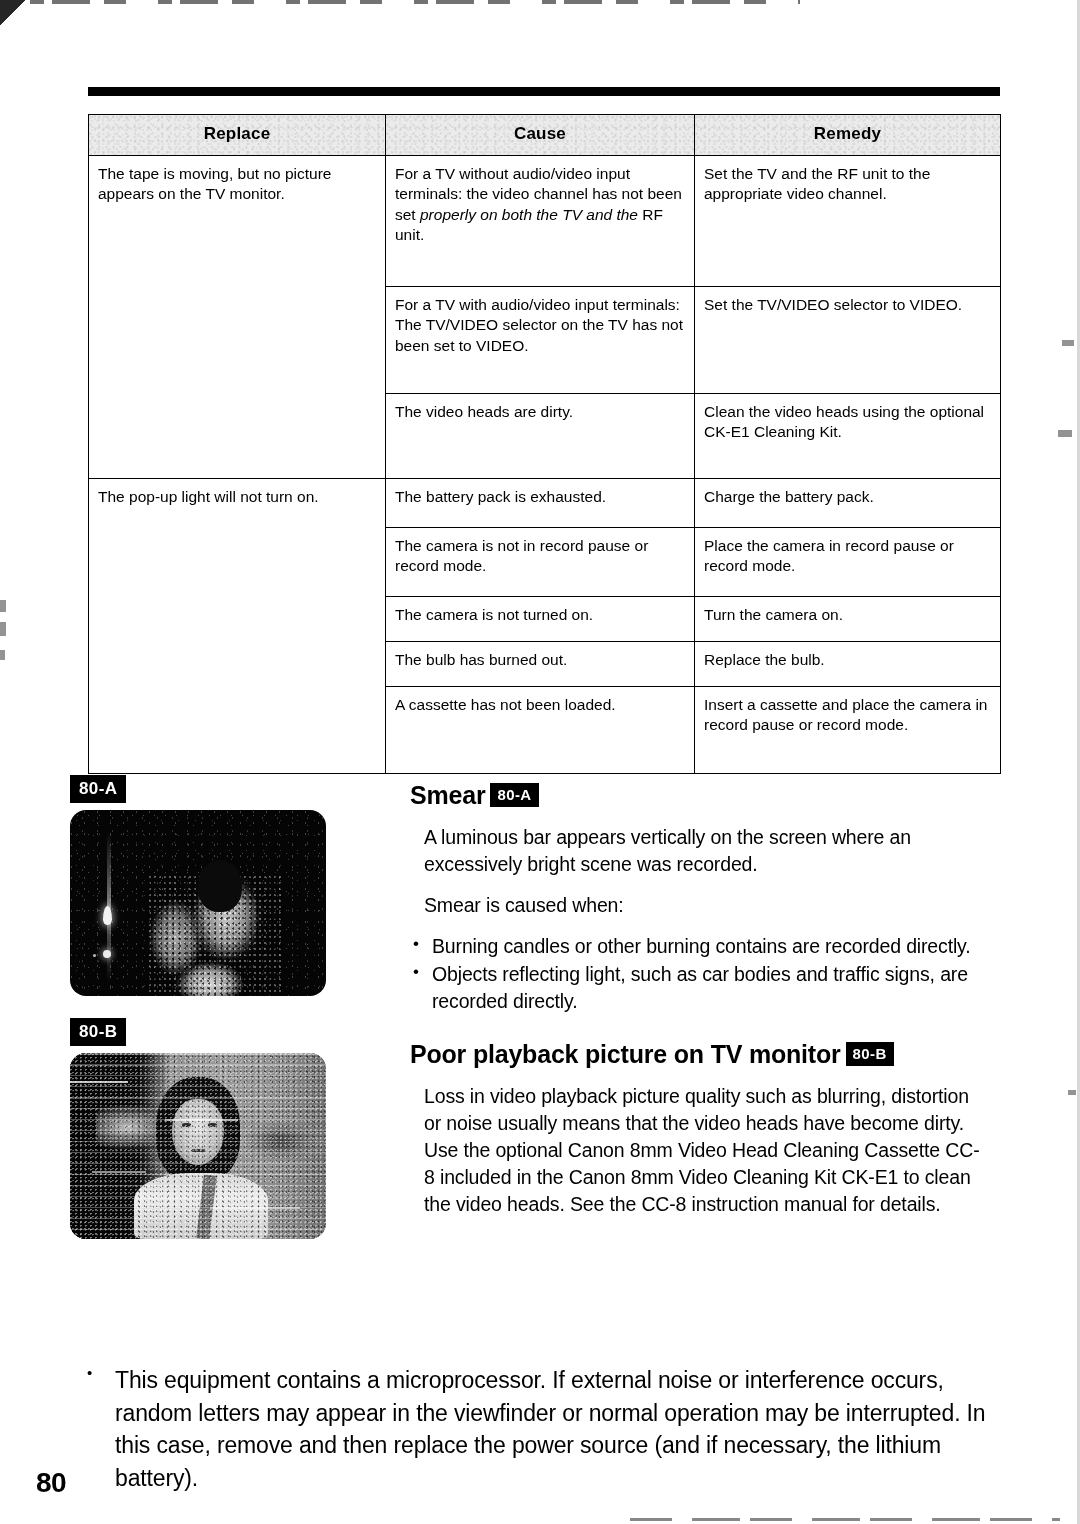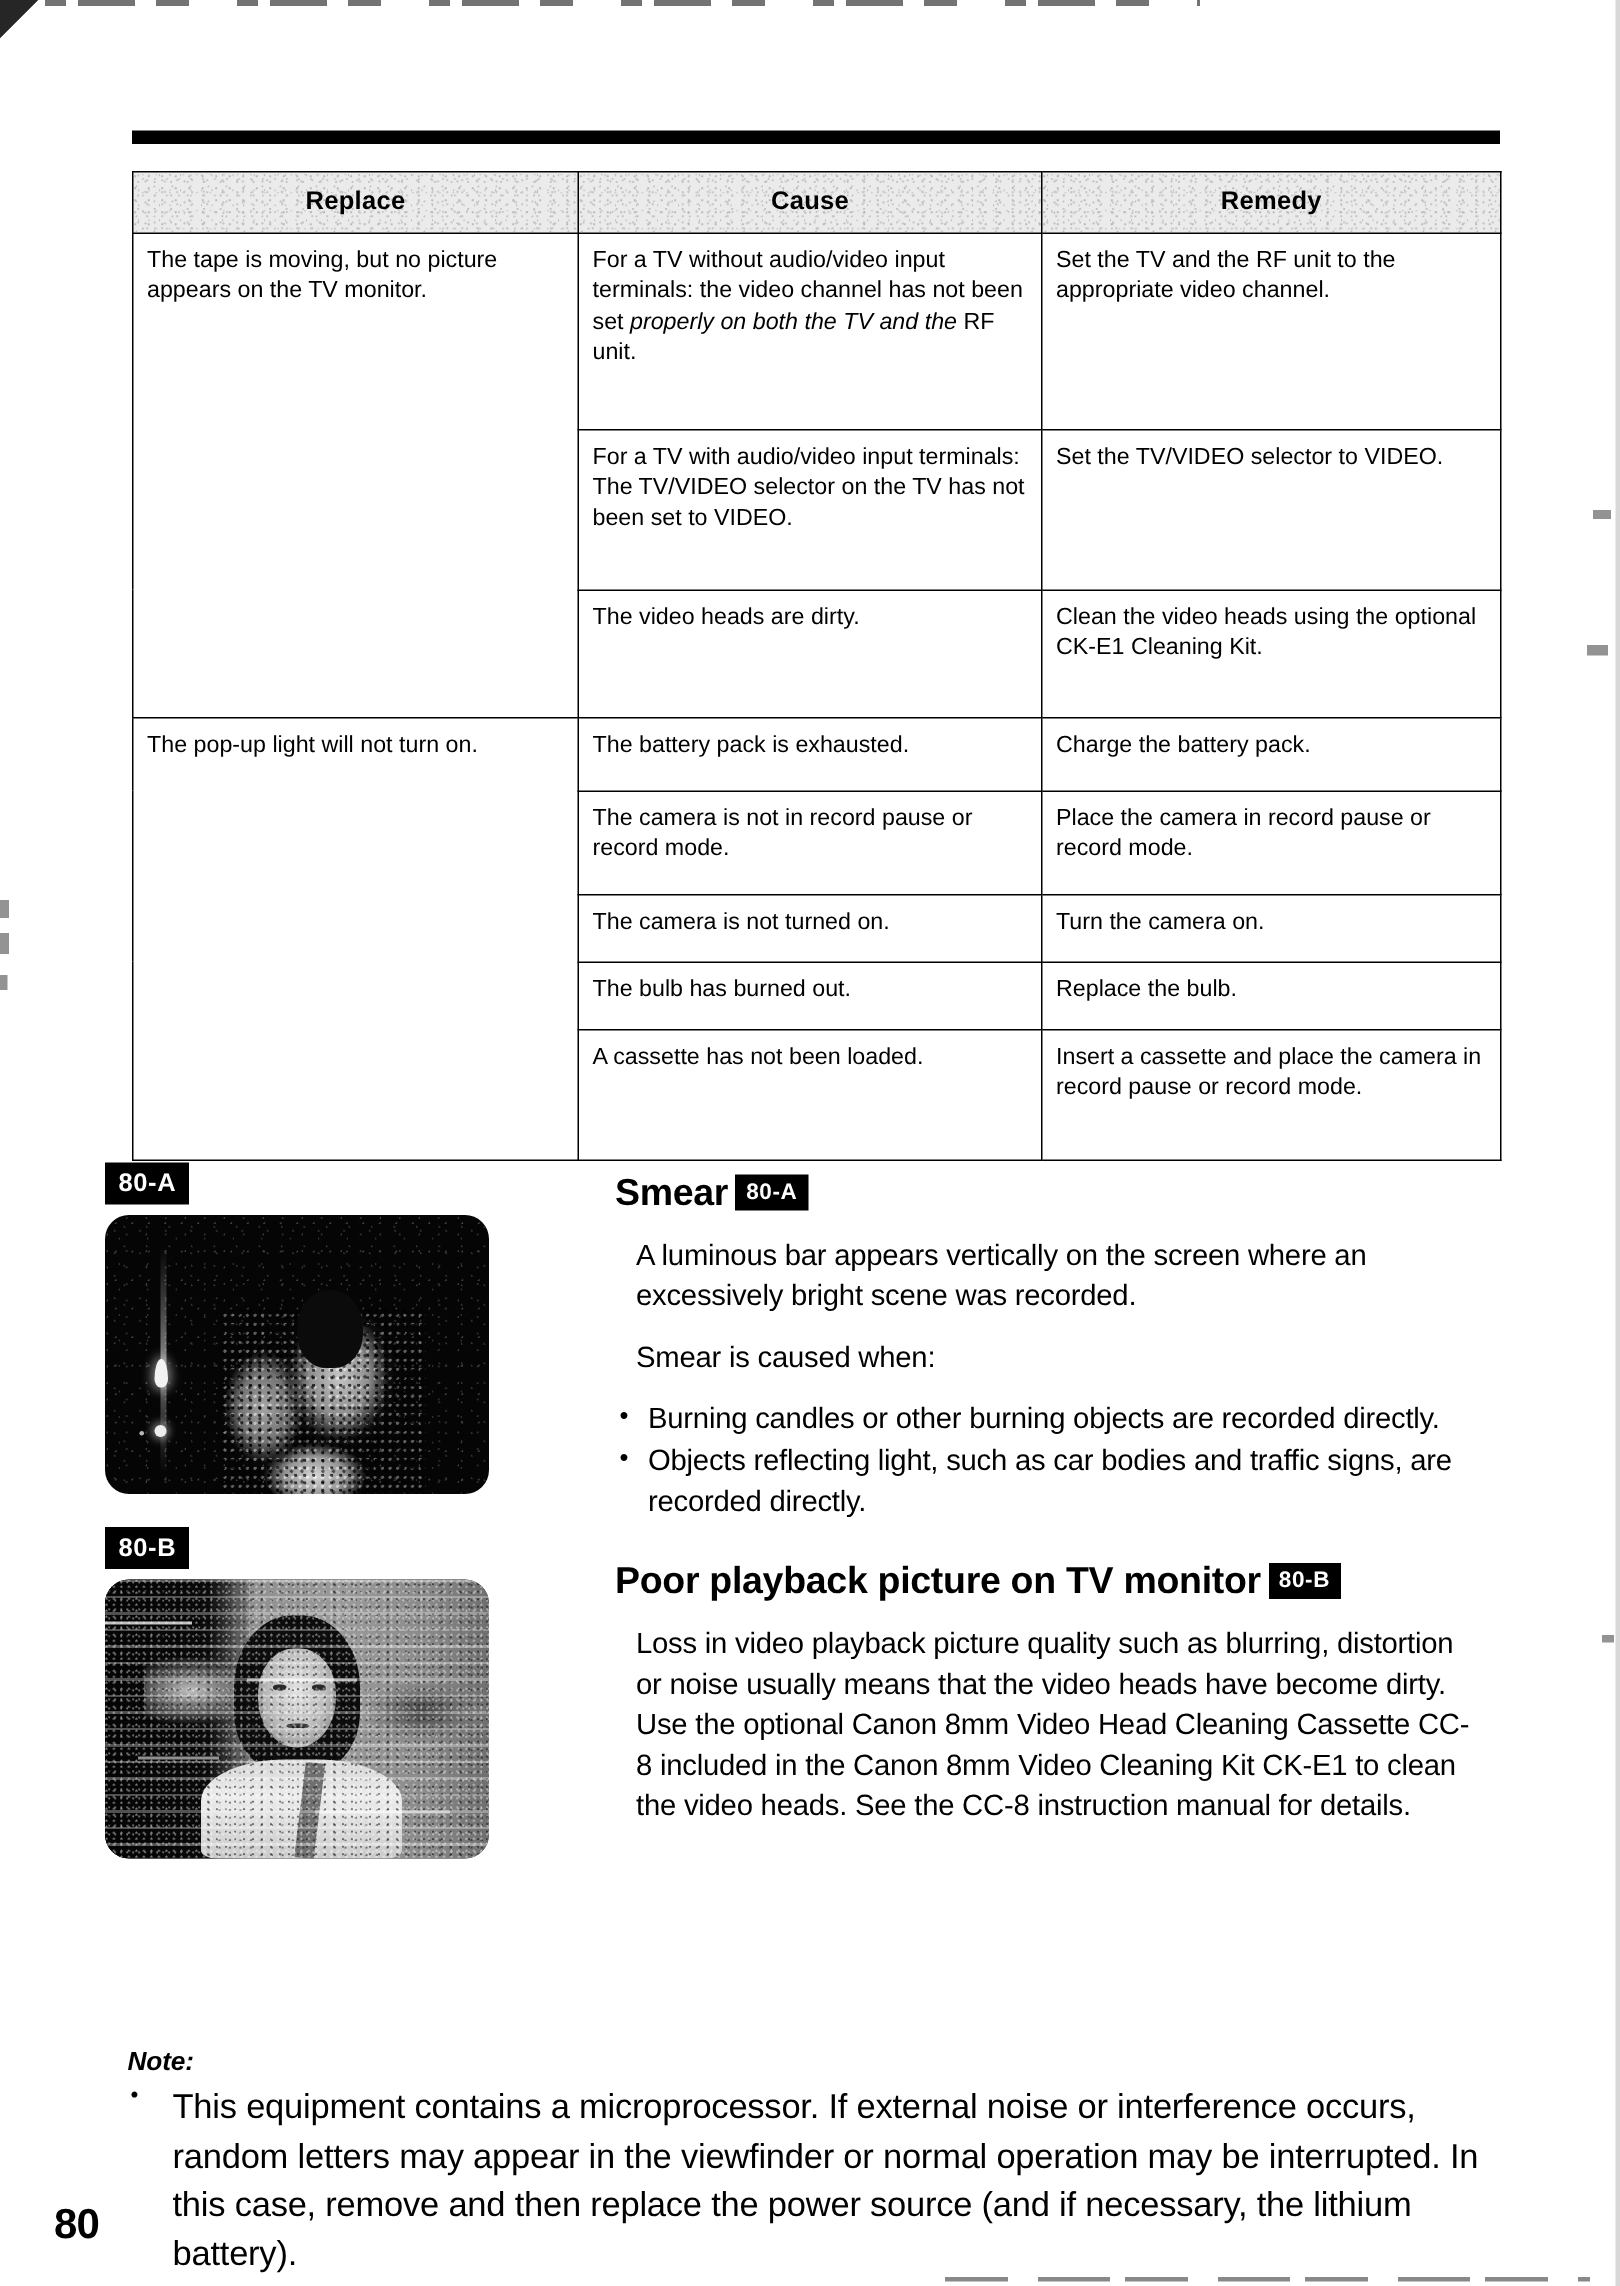--- a/index.html
+++ b/index.html
@@ -491,31 +491,30 @@
   </div>
 
   <div class="textcol">
 
     <h2 class="sec">
       <span>Smear</span><span class="badge">80-A</span>
     </h2>
     <p class="body">A luminous bar appears vertically on the screen where an excessively bright scene was recorded.</p>
     <p class="body">Smear is caused when:</p>
     <ul class="bullets">
-      <li>Burning candles or other burning objects are recorded directly.</li>
+      <li>Burning candles or other burning contains are recorded directly.</li>
       <li>Objects reflecting light, such as car bodies and traffic signs, are recorded directly.</li>
     </ul>
 
     <div style="height:26px;"></div>
 
     <h2 class="sec">
       <span>Poor playback picture on TV monitor</span><span class="badge">80-B</span>
     </h2>
     <p class="body">Loss in video playback picture quality such as blurring, distortion or noise usually means that the video heads have become dirty.  Use the optional Canon 8mm Video Head Cleaning Cassette CC-8 included in the Canon 8mm Video Cleaning Kit CK-E1 to clean the video heads.  See the CC-8 instruction manual for details.</p>
   </div>
 </div>
 
 <div class="note">
-  <div class="note-label">Note:</div>
   <div class="note-item">This equipment contains a microprocessor.  If external noise or interference occurs, random letters may appear in the viewfinder or normal operation may be interrupted.  In this case, remove and then replace the power source (and if necessary, the lithium battery).</div>
 </div>
 
 <div class="pageno">80</div>
 
 </body></html>

